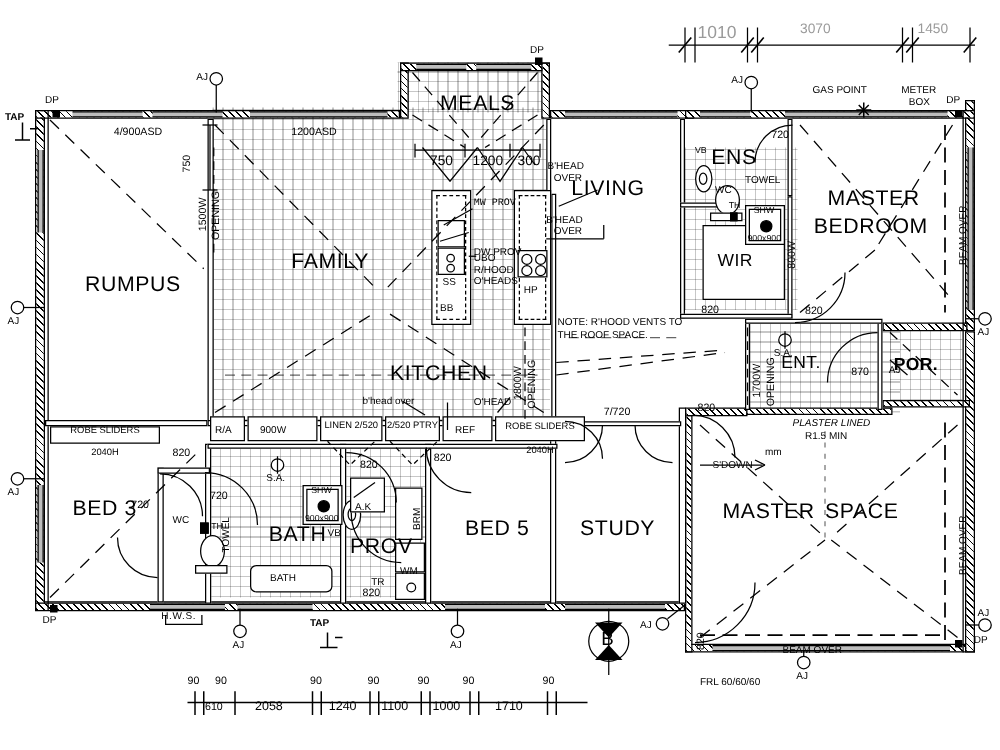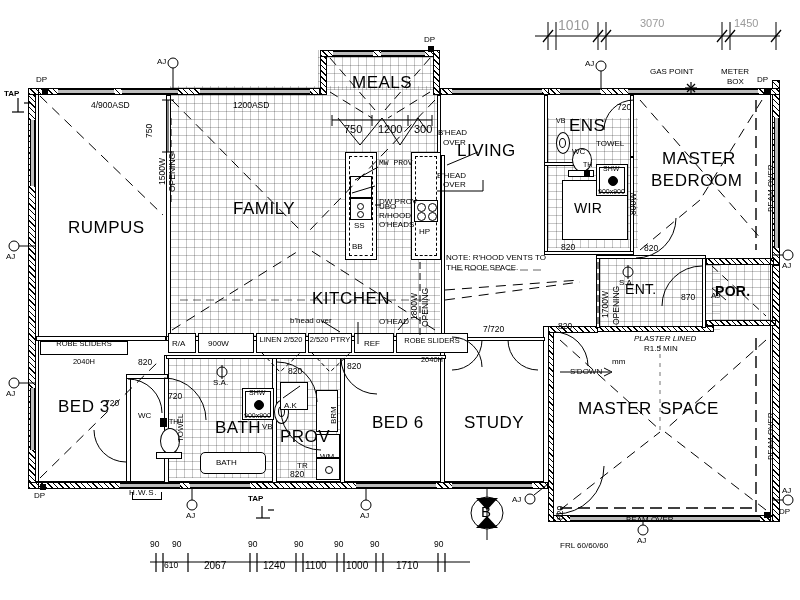--- a/index.html
+++ b/index.html
@@ -388,21 +388,21 @@
   <div class="lbl room" style="left:457px;top:142px;">LIVING</div>
   <div class="lbl room" style="left:569px;top:117px;">ENS</div>
   <div class="lbl room-sm" style="left:574px;top:201px;">WIR</div>
   <div class="lbl room" style="left:662px;top:150px;">MASTER</div>
   <div class="lbl room" style="left:651px;top:172px;">BEDROOM</div>
   <div class="lbl room-sm" style="left:625px;top:282px;">ENT.</div>
   <div class="lbl room-sm" style="left:715px;top:284px;font-weight:bold;">POR.</div>
   <div class="lbl room" style="left:58px;top:398px;">BED 3</div>
   <div class="lbl room" style="left:215px;top:419px;">BATH</div>
   <div class="lbl room" style="left:280px;top:428px;">PROV</div>
-  <div class="lbl room" style="left:372px;top:414px;">BED 6</div>
+  <div class="lbl room" style="left:372px;top:414px;">BED 5</div>
   <div class="lbl room" style="left:464px;top:414px;">STUDY</div>
   <div class="lbl room" style="left:578px;top:400px;">MASTER</div>
   <div class="lbl room" style="left:660px;top:400px;">SPACE</div>
 
   <div class="lbl tiny" style="left:379px;top:159px;font-family:Liberation Mono, monospace;">MW PROV</div>
   <div class="lbl tiny" style="left:379px;top:198px;">DW PROV</div>
   <div class="lbl tiny" style="left:379px;top:203px;">UBO</div>
   <div class="lbl tiny" style="left:379px;top:212px;">R/HOOD</div>
   <div class="lbl tiny" style="left:379px;top:221px;">O'HEADS</div>
   <div class="lbl tiny" style="left:354px;top:222px;">SS</div>
@@ -511,21 +511,21 @@
   <div class="lbl tiny" style="left:512px;top:496px;">AJ</div>
   <div class="lbl tiny" style="left:711px;top:292px;">AJ</div>
 
   <div class="lbl tiny" style="left:213px;top:379px;">S.A.</div>
   <div class="lbl tiny" style="left:619px;top:279px;">S.A.</div>
   <div class="lbl" style="left:481px;top:504px;font-size:15px;">B</div>
 
   <div class="lbl dim" style="left:150px;top:540px;">90</div>
   <div class="lbl dim" style="left:172px;top:540px;">90</div>
   <div class="lbl dim" style="left:164px;top:561px;">610</div>
-  <div class="lbl dim" style="left:204px;top:561px;font-size:10px;">2067</div>
+  <div class="lbl dim" style="left:204px;top:561px;font-size:10px;">2058</div>
   <div class="lbl dim" style="left:248px;top:540px;">90</div>
   <div class="lbl dim" style="left:263px;top:561px;font-size:10px;">1240</div>
   <div class="lbl dim" style="left:294px;top:540px;">90</div>
   <div class="lbl dim" style="left:305px;top:561px;font-size:10px;">1100</div>
   <div class="lbl dim" style="left:334px;top:540px;">90</div>
   <div class="lbl dim" style="left:346px;top:561px;font-size:10px;">1000</div>
   <div class="lbl dim" style="left:370px;top:540px;">90</div>
   <div class="lbl dim" style="left:396px;top:561px;font-size:10px;">1710</div>
   <div class="lbl dim" style="left:434px;top:540px;">90</div>
 

